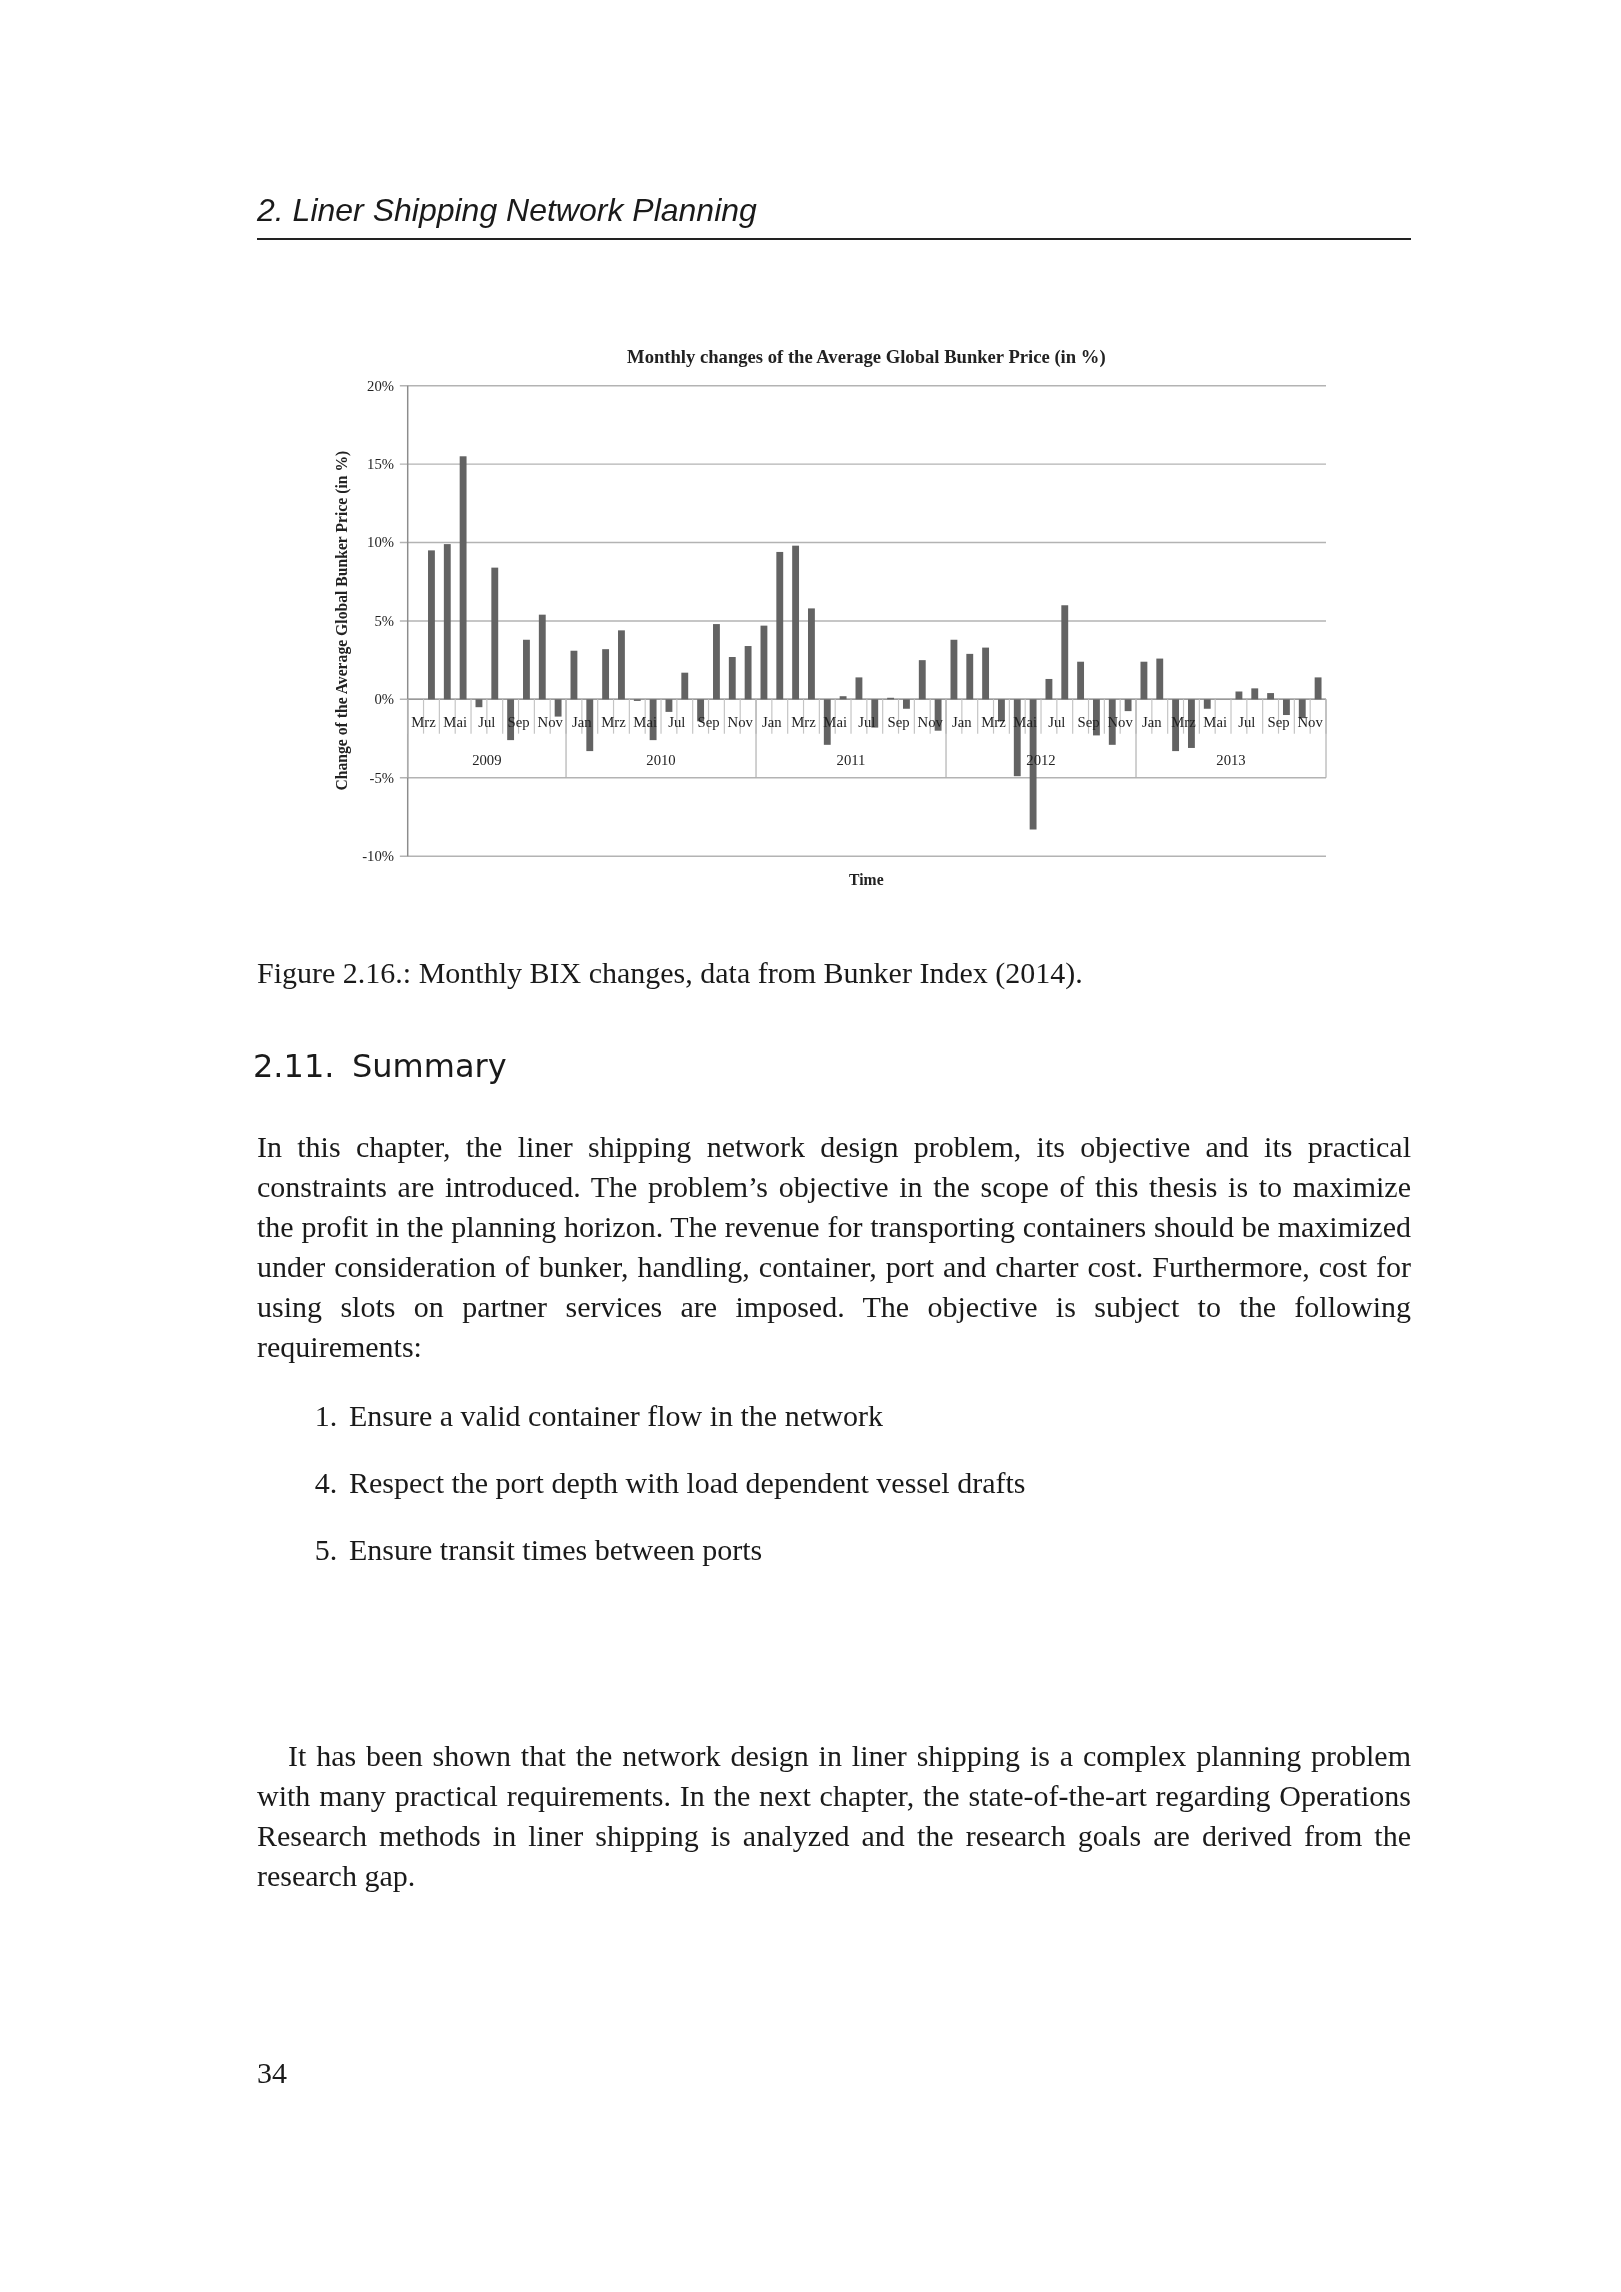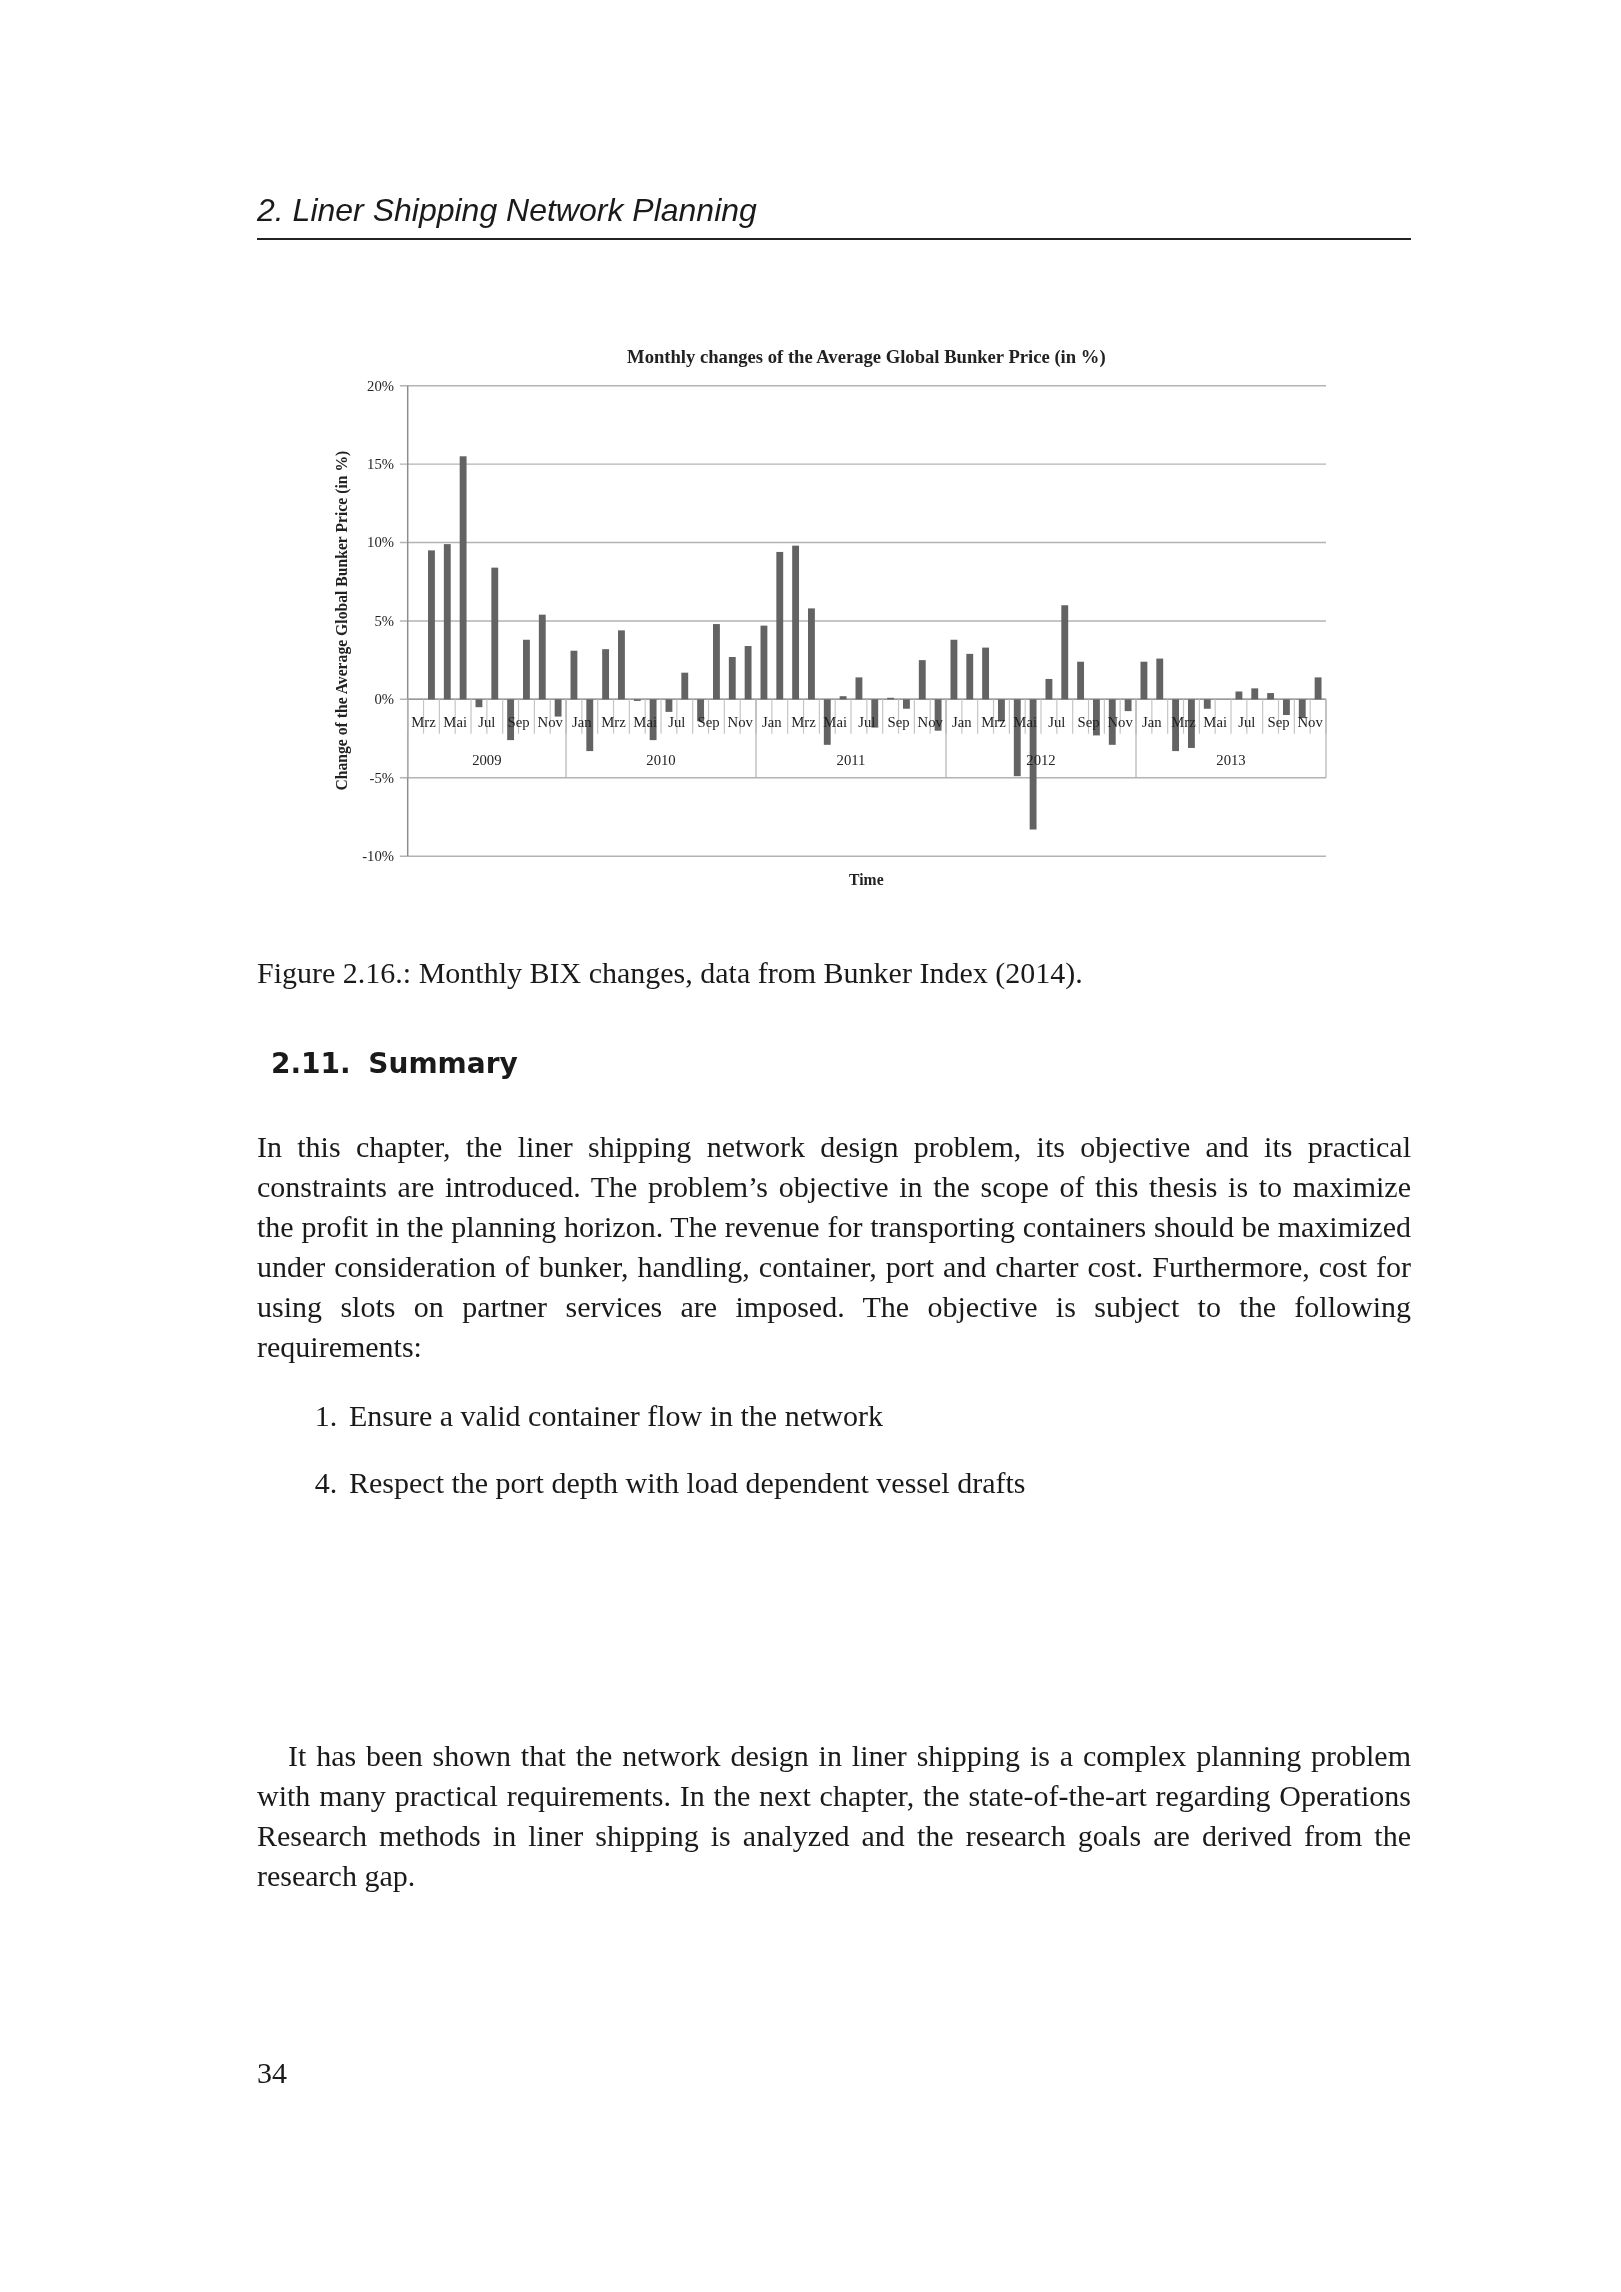--- a/index.html
+++ b/index.html
@@ -3,21 +3,21 @@
 <meta charset="utf-8">
 <style>
   html, body { margin: 0; padding: 0; background: #ffffff; }
   body { width: 1621px; height: 2293px; position: relative; overflow: hidden;
          font-family: "DejaVu Serif", "Liberation Serif", serif; color: #1a1a1a; }
   .running-head { position: absolute; left: 257px; top: 192px; width: 1153px;
          font-family: Liberation Sans, sans-serif; font-style: italic; font-size: 32px; }
   .head-rule { position: absolute; left: 257px; top: 238px; width: 1154px; height: 2px; background: #222; }
   #chart { position: absolute; left: 0; top: 0; }
   .caption { position: absolute; left: 257px; top: 956px; font-family: "Liberation Serif", serif; font-size: 30px; }
-  .section-title { position: absolute; left: 271px; top: 1047px; font-family: "DejaVu Sans", sans-serif; font-weight: bold; font-size: 28px; }
+  .section-title { position: absolute; left: 253px; top: 1047px; font-family: "DejaVu Sans", sans-serif; font-weight: normal; font-size: 32px; }
   .section-title .num { margin-right: 17.6px; }
   .para { position: absolute; left: 257px; width: 1154px; font-family: "Liberation Serif", serif;
           font-size: 30px; line-height: 40px; text-align: justify; }
   .para1 { top: 1127px; }
   .para2 { top: 1736px; text-indent: 31px; }
   .req-list { position: absolute; left: 257px; top: 1384px; width: 1154px; margin: 12px; padding: 0; list-style: none;
               font-family: "Liberation Serif", serif; font-size: 30px; }
   .req-list li { height: 67px; line-height: 39px; }
   .req-list .n { display: inline-block; width: 80px; text-align: right; padding-right: 11.8px; box-sizing: border-box; }
   .page-number { position: absolute; left: 257px; top: 2056px; font-family: "Liberation Serif", serif; font-size: 30px; }
@@ -220,18 +220,19 @@
 
 <div class="section-title">
   <span class="num">2.11.</span><span>Summary</span>
 </div>
 
 <div class="para para1">In this chapter, the liner shipping network design problem, its objective and its practical constraints are introduced. The problem’s objective in the scope of this thesis is to maximize the profit in the planning horizon. The revenue for transporting containers should be maximized under consideration of bunker, handling, container, port and charter cost. Furthermore, cost for using slots on partner services are imposed. The objective is subject to the following requirements:</div>
 
 <ul class="req-list">
   <li><span class="n">1.</span><span>Ensure a valid container flow in the network</span></li>
   <li><span class="n">4.</span><span>Respect the port depth with load dependent vessel drafts</span></li>
+  <li><span class="n">5.</span><span>Ensure transit times between ports</span></li>
 </ul>
 
 <div class="para para2">It has been shown that the network design in liner shipping is a complex planning problem with many practical requirements. In the next chapter, the state-of-the-art regarding Operations Research methods in liner shipping is analyzed and the research goals are derived from the research gap.</div>
 
 <div class="page-number">34</div>
 
 
 </body></html>

